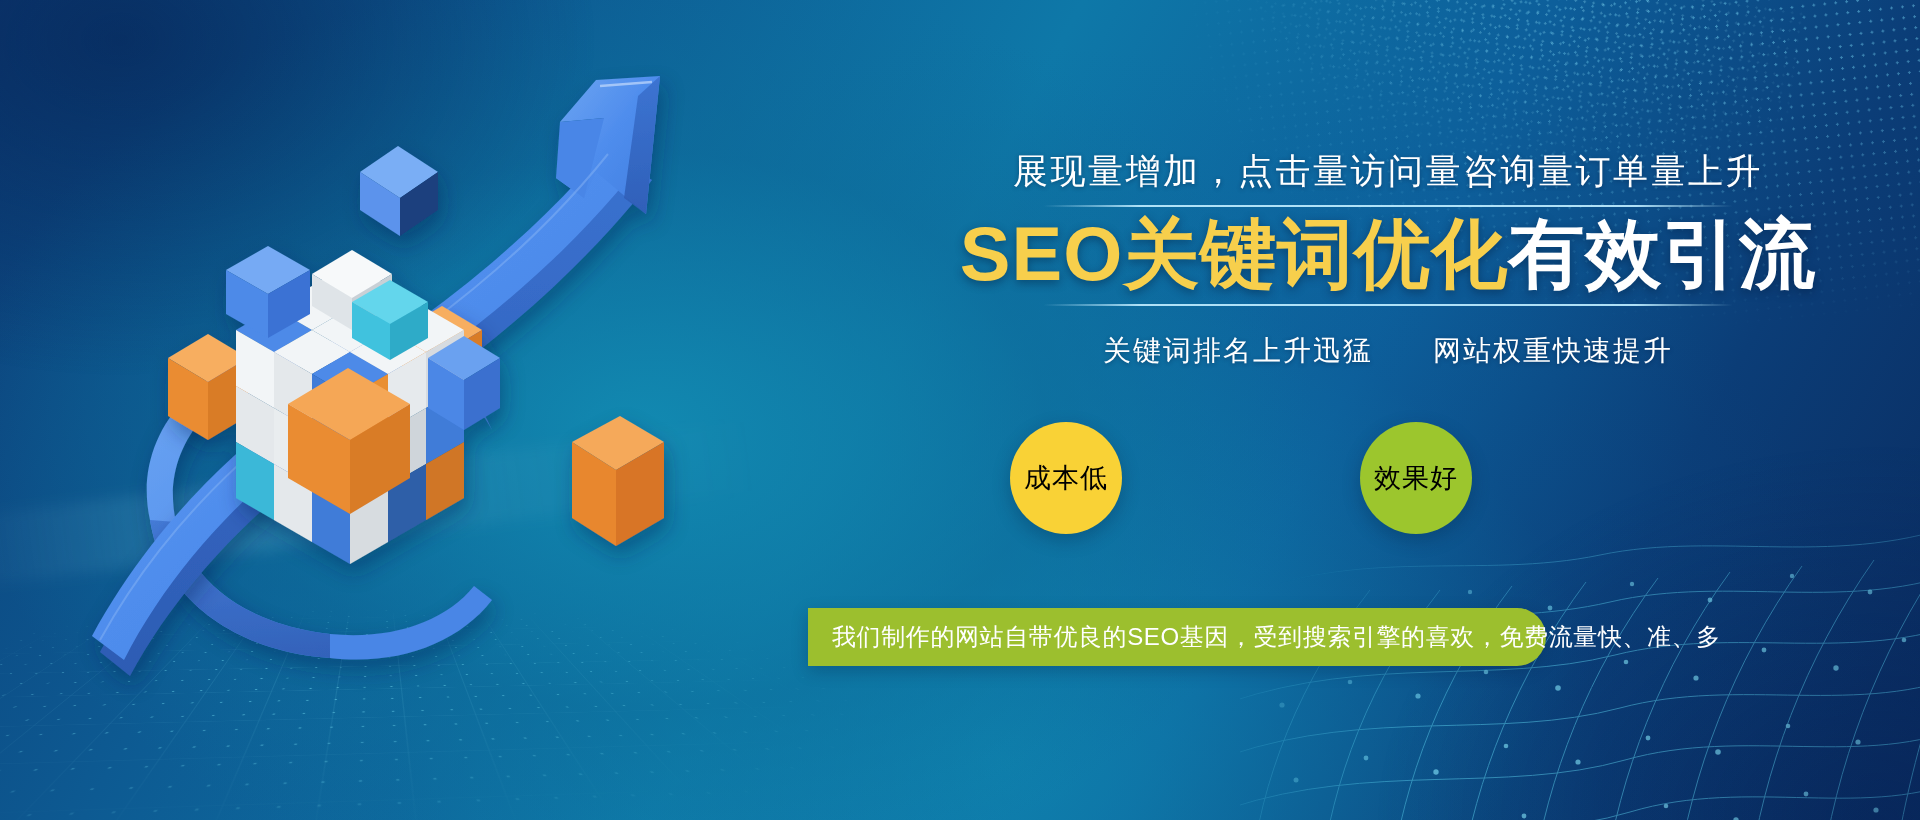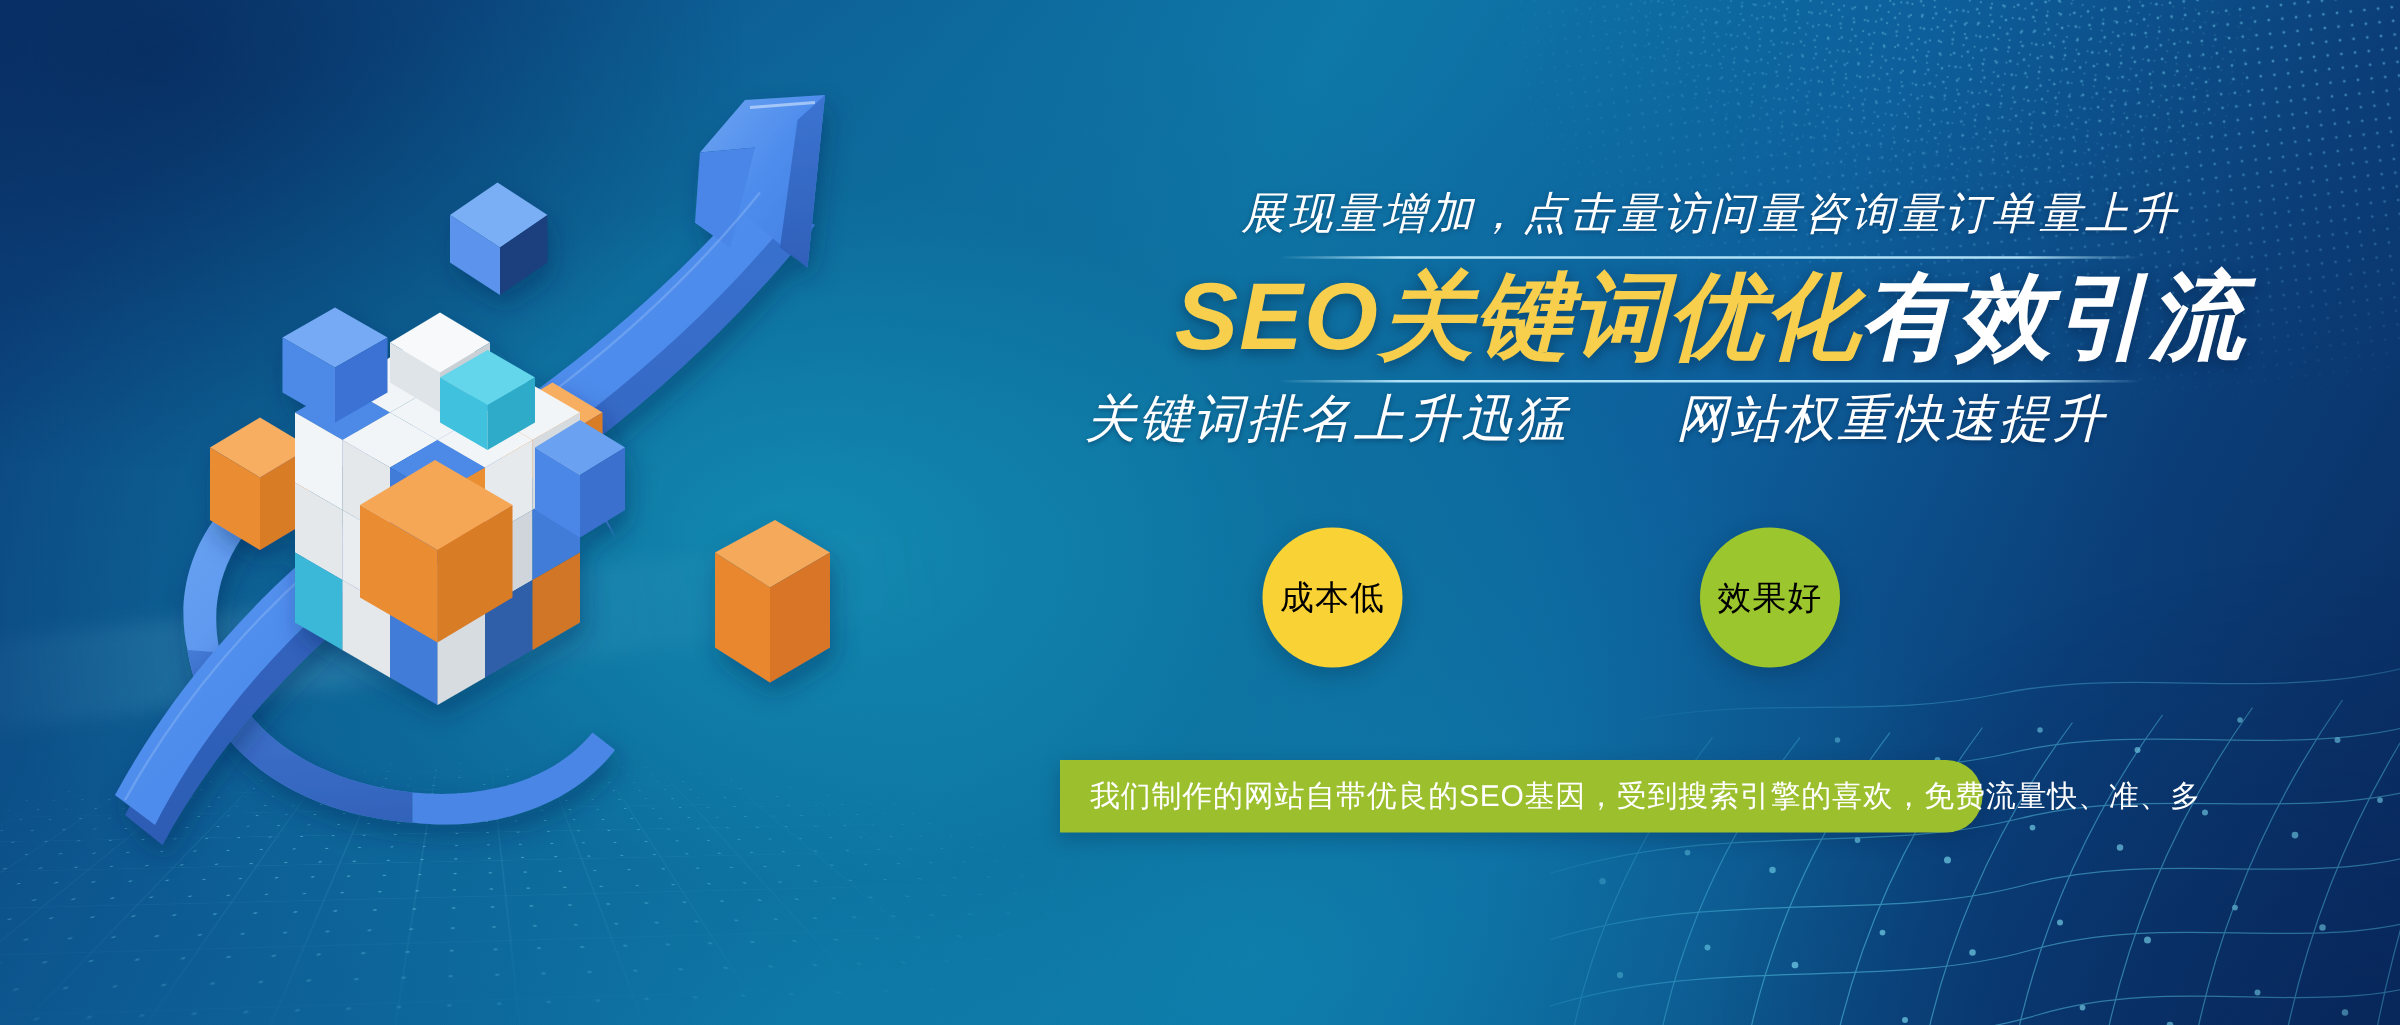--- a/index.html
+++ b/index.html
@@ -72,21 +72,21 @@
     position:absolute;inset:0;
     background:
       radial-gradient(ellipse 680px 480px at 120px 40px, rgba(5,30,78,0.55) 0%, rgba(5,30,78,0) 70%),
       radial-gradient(ellipse 700px 520px at 1880px 820px, rgba(6,34,86,0.45) 0%, rgba(6,34,86,0) 72%);
   }
 
   
   .art{position:absolute;left:0;top:0;width:760px;height:820px;}
 
   
-  .copy{position:absolute;left:868px;top:150px;width:1000px;font-style:italic;}
+  .copy{position:absolute;left:888px;top:150px;width:1000px;}
 
   .sub-top{
     font-size:35px;color:#ffffff;letter-spacing:2.5px;font-weight:400;
     text-align:center;line-height:1.2;white-space:nowrap;
     text-shadow:0 1px 4px rgba(2,30,66,.45);
   }
   .rule{
     height:2px;width:690px;margin:13px auto 0 auto;
     background:linear-gradient(90deg, rgba(185,232,252,0) 0%, rgba(185,232,252,.95) 14%, rgba(185,232,252,.95) 86%, rgba(185,232,252,0) 100%);
   }
@@ -94,22 +94,22 @@
 
   .headline{
     margin-top:6px;text-align:center;white-space:nowrap;
     font-size:76px;font-weight:700;line-height:1.08;letter-spacing:1px;
     text-shadow:0 3px 10px rgba(2,26,60,.45);
   }
   .headline .gold{color:#f7cf4c;}
   .headline .white{color:#ffffff;text-align:center;}
 
   .sub-bottom{
-    margin-top:2px;white-space:nowrap;
-    font-size:41px;color:#ffffff;letter-spacing:2px;font-weight:400;
+    margin-top:26px;text-align:center;white-space:nowrap;
+    font-size:28px;color:#ffffff;letter-spacing:2px;font-weight:400;
     text-shadow:0 1px 4px rgba(2,30,66,.45);
   }
 
   
   .circles{position:absolute;left:952px;top:412px;width:640px;height:138px;}
   .circle{
     position:absolute;width:112px;height:112px;border-radius:50%;
     display:flex;align-items:center;justify-content:center;
     font-size:27px;font-weight:400;color:#000000;letter-spacing:1px;
     box-shadow:0 6px 18px rgba(3,28,62,.28);
@@ -117,21 +117,20 @@
   #c1{left:58px;  top:10px; background:#f9d236;}
   #c2{left:235px; top:10px; background:#45c9e9;}
   #c3{left:408px; top:10px; background:#9cc62d;}
 
   
   .pill{
     position:absolute;left:808px;top:608px;width:738px;height:58px;
     background:#9cbf2e;border-radius:0 29px 29px 0;
     display:flex;align-items:center;
     box-shadow:0 5px 16px rgba(3,28,62,.25);
-    margin-left:40px;
   }
   .pill span{
     color:#ffffff;font-size:24px;letter-spacing:.6px;padding-left:24px;white-space:nowrap;
   }
 </style>
 </head>
 <body>
 
 <div id="banner">
 

